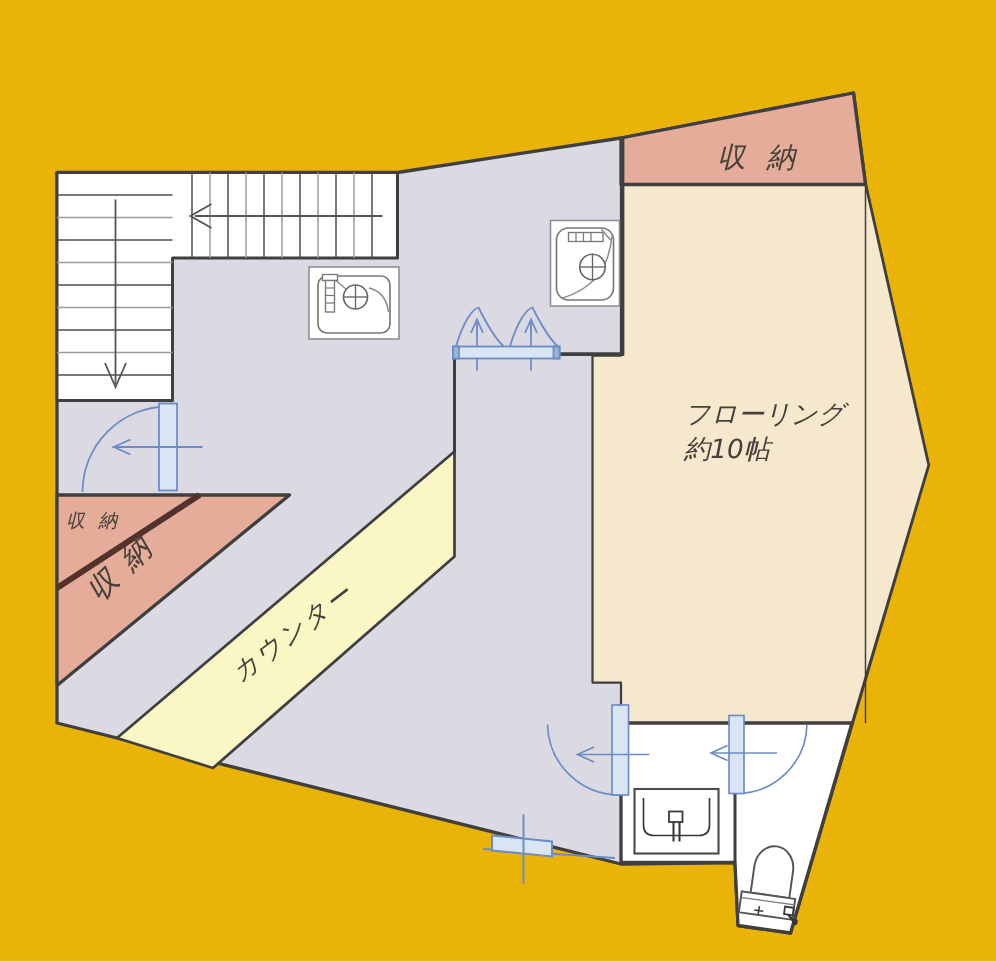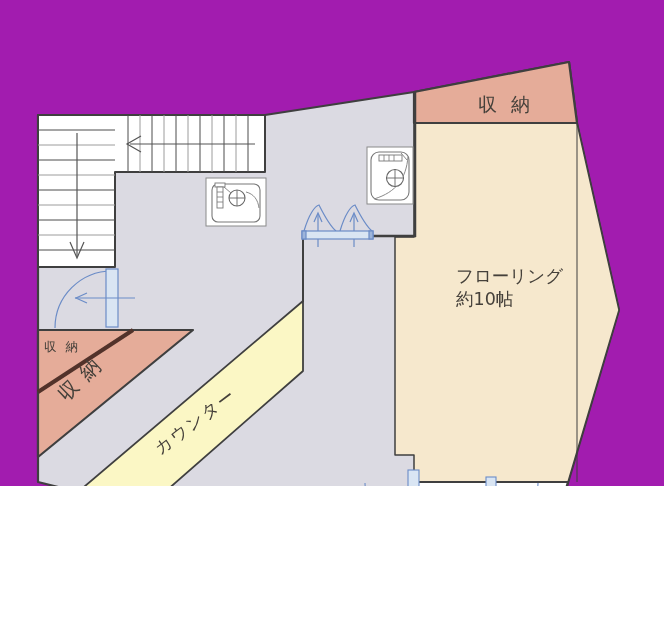--- a/index.html
+++ b/index.html
@@ -1,16 +1,16 @@
 <!DOCTYPE html>
 <html><head>
 <meta charset="utf-8">
 <style>
   html,body{margin:0;padding:0;background:#ffffff;}
-  .page{width:664px;height:486px;position:relative;background:#a21caf;overflow:hidden;}
+  .page{width:664px;height:641px;position:relative;background:#eab308;overflow:hidden;font-style:italic;}
   svg{display:block;}
   text{font-family:"DejaVu Sans",sans-serif;fill:#45403a;}
   .wall{stroke:#3f3f3f;fill:none;}
   .t-dark{stroke:#4d4d4d;stroke-width:1;}
   .t-light{stroke:#9c9c9c;stroke-width:1;}
   .fixline{stroke:#787878;fill:#ffffff;}
   .fixthin{stroke:#8a8a8a;fill:none;}
   .darkbit{stroke:#3a3a3a;fill:none;}
 </style>
 </head>

